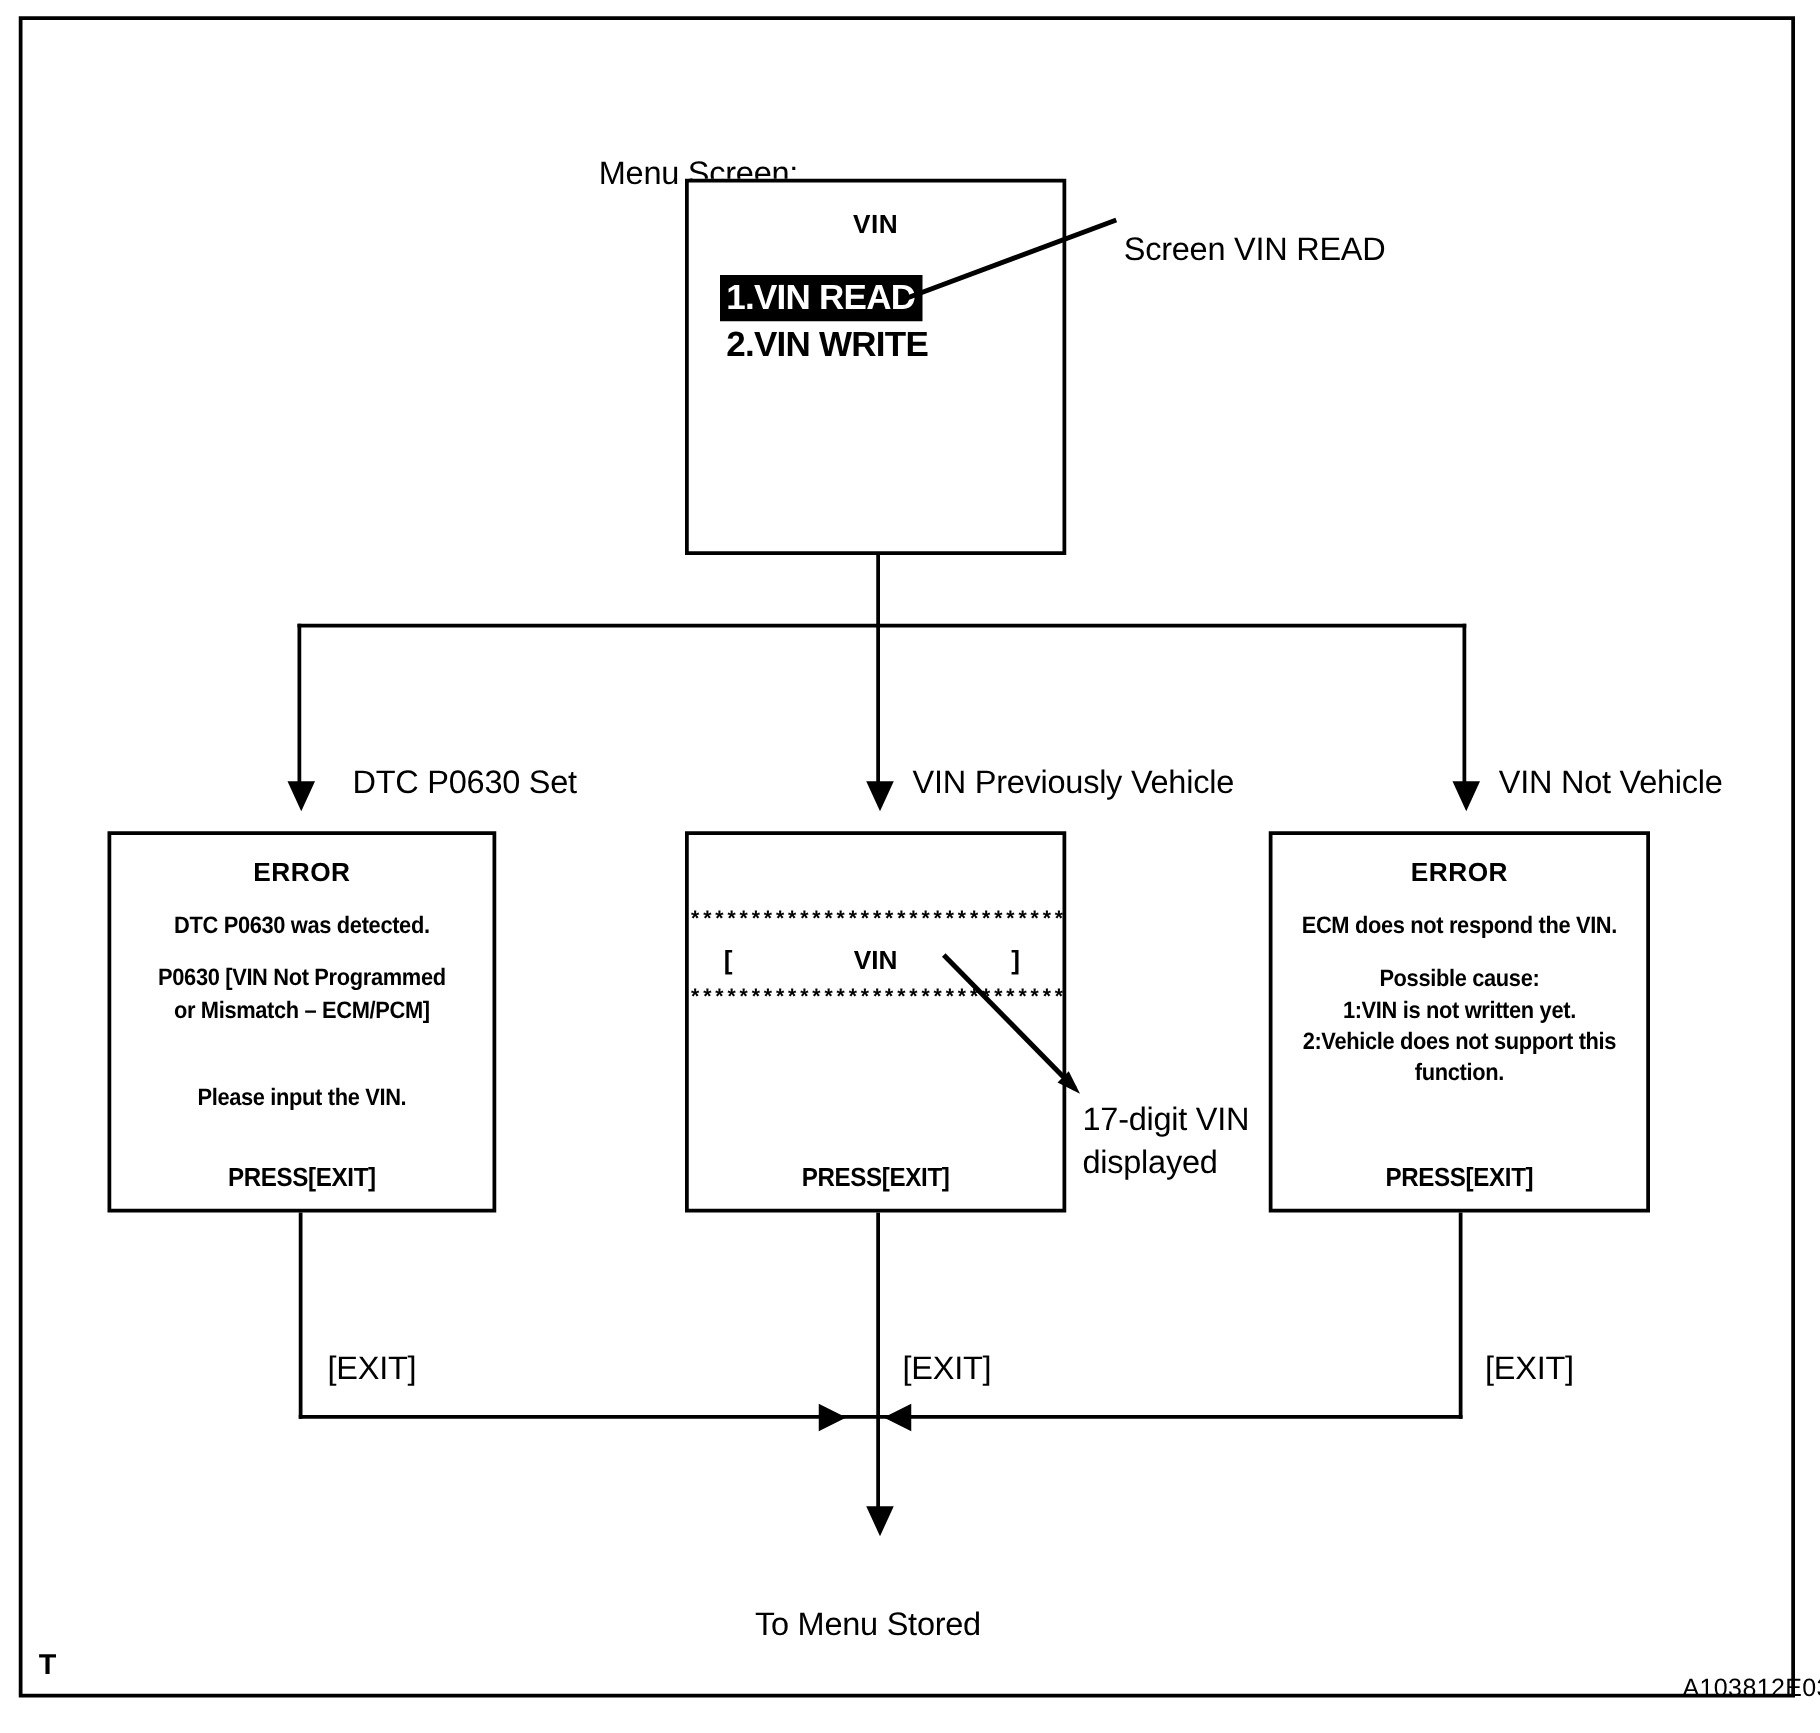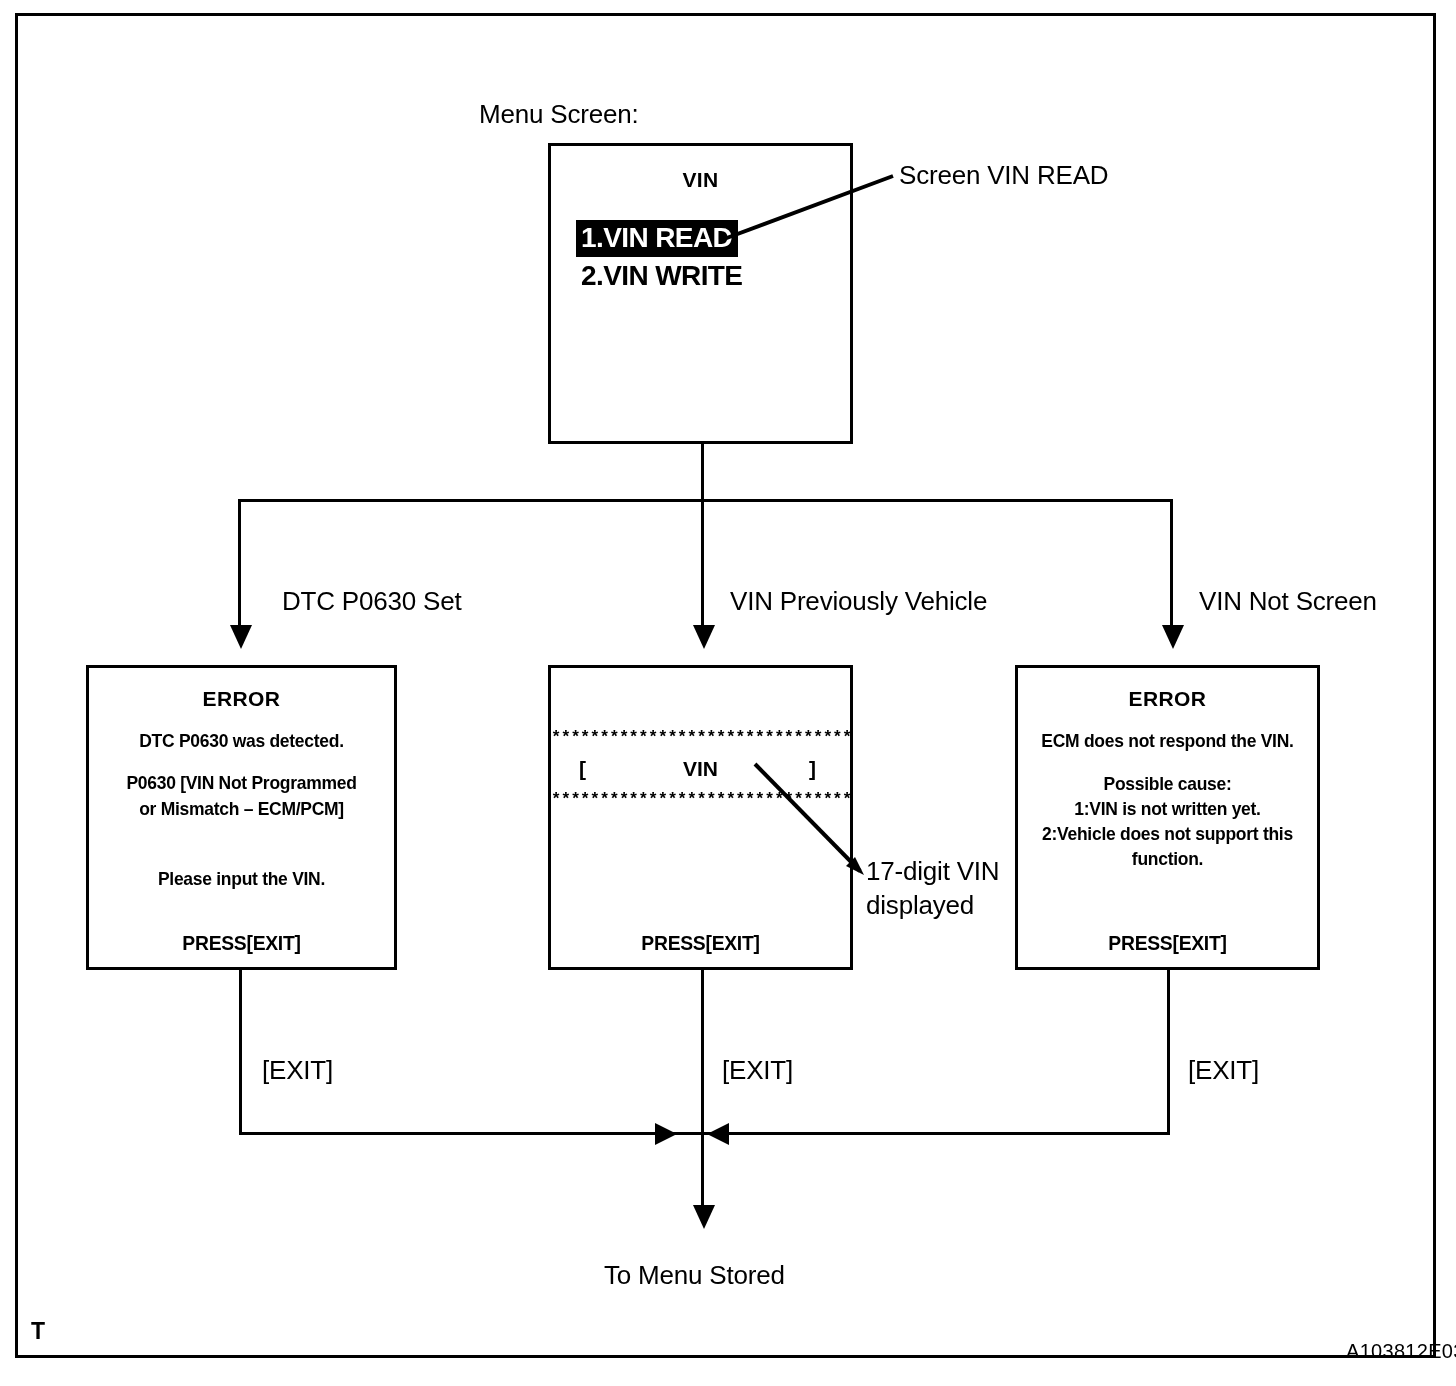--- a/index.html
+++ b/index.html
@@ -26,20 +26,21 @@
     border: 3px solid #000000;
     box-sizing: border-box;
   }
 
   
   .lbl {
     position: absolute;
     color: #000000;
     white-space: pre;
     line-height: 1.18;
+    margin-top: 24px;
   }
   .vline {
     position: absolute;
     background: #000000;
     width: 3px;
   }
   .hline {
     position: absolute;
     background: #000000;
     height: 3px;
@@ -172,21 +173,21 @@
   <div class="arrow-down" style="left:230px; top:625px;"></div>
 
   <div class="vline" style="left:701px; top:499px; height:128px;"></div>
   <div class="arrow-down" style="left:693px; top:625px;"></div>
 
   <div class="vline" style="left:1170px; top:499px; height:128px;"></div>
   <div class="arrow-down" style="left:1162px; top:625px;"></div>
 
   <div class="lbl anno" style="left:282px; top:586px;text-align:right;">DTC P0630 Set</div>
   <div class="lbl anno" style="left:730px; top:586px;">VIN Previously Vehicle</div>
-  <div class="lbl anno" style="left:1199px; top:586px;">VIN Not Screen</div>
+  <div class="lbl anno" style="left:1199px; top:586px;">VIN Not Vehicle</div>
 
   <div class="screen-box" style="left:86px; top:665px; width:311px; height:305px;">
     <div class="lcd-title" style="position:absolute; left:0; top:19px; width:100%;">ERROR</div>
     <div class="lcd" style="position:absolute; left:0; top:62px; width:100%;">DTC P0630 was detected.</div>
     <div class="lcd" style="position:absolute; left:0; top:104px; width:100%;">P0630  [VIN Not Programmed</div>
     <div class="lcd" style="position:absolute; left:0; top:130px; width:100%;">or Mismatch – ECM/PCM]</div>
     <div class="lcd" style="position:absolute; left:0; top:200px; width:100%;">Please input the VIN.</div>
     <div class="lcd" style="position:absolute; left:0; top:263px; width:100%; font-size:21px;">PRESS[EXIT]</div>
   </div>
 

